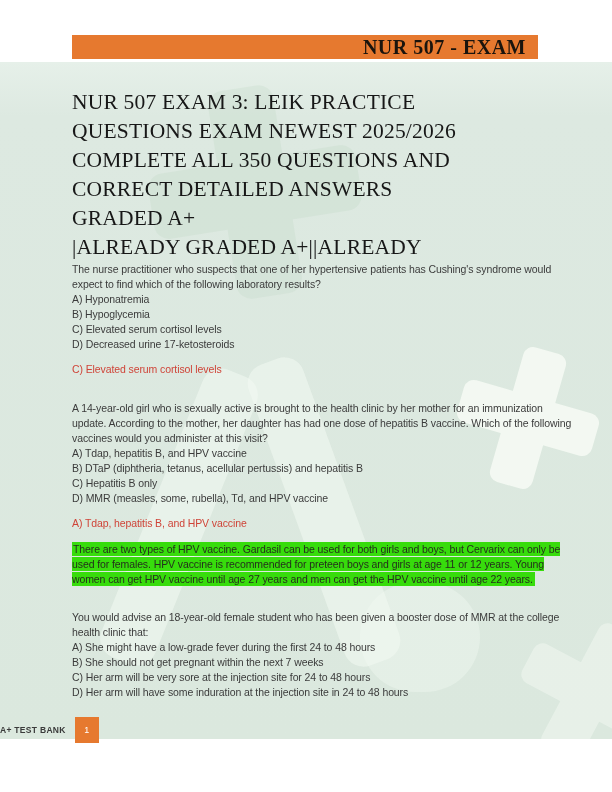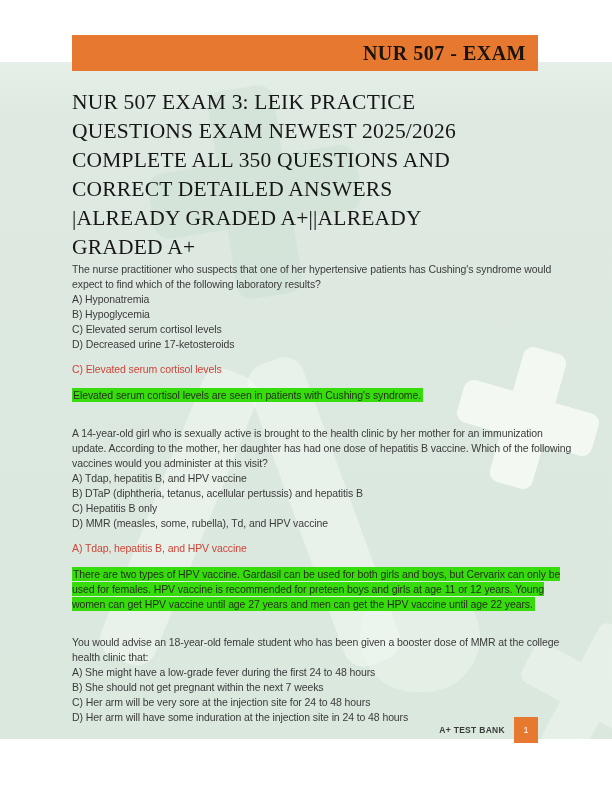--- a/index.html
+++ b/index.html
@@ -32,21 +32,21 @@
   .cross-title::before, .cross-title::after { background: #b9d3bd; }
   .cross-bottom  { left: 520px; top: 560px; transform: rotate(28deg); opacity: 0.45; }
   .band { position: absolute; background: #f3f9f2; border-radius: 20px; opacity: 0.55; }
   .band-1 { left: 150px; top: 300px; width: 58px; height: 310px; transform: rotate(22deg); }
   .band-2 { left: 295px; top: 290px; width: 58px; height: 320px; transform: rotate(-20deg); }
   .band-3 { left: 360px; top: 520px; width: 120px; height: 110px; border-radius: 55px; opacity: 0.4; }
 
   
   .header-bar {
     position: absolute; left: 72px; top: 35px;
-    width: 466px; height: 36px;
+    width: 466px; height: 24px;
     background: #e6792f;
     box-sizing: border-box;
     display: flex; align-items: center; justify-content: flex-end;
     padding-right: 12px;
     z-index: 3;
   }
   .header-bar .header-title {
     font-family: "Liberation Serif", serif;
     font-weight: bold; font-size: 20px; letter-spacing: 0.5px;
     color: #1a140d;
@@ -72,21 +72,21 @@
     margin-top: 10px;
     font-size: 10.5px; line-height: 15px; letter-spacing: -0.1px;
     color: #cf4438;
   }
   .expl-line { margin-top: 10px; font-size: 10.5px; line-height: 15px; letter-spacing: -0.1px; }
   .hl { background: #37dc0c; color: #24301c; padding: 0.5px 2px 1.5px 1px; }
 
   
   .footer {
     position: absolute; left: 0; top: 717px; width: 538px;
-    display: flex; align-items: center; justify-content: flex-end;
+    display: flex; align-items: center; justify-content: flex-start;
     gap: 9px; z-index: 3;
   }
   .footer-brand {
     font-size: 8.5px; font-weight: bold; letter-spacing: 0.3px; color: #3a3a3a;
   }
   .page-badge {
     width: 24px; height: 26px; background: #e6792f;
     color: #ffffff; font-size: 9px;
     display: flex; align-items: center; justify-content: center;
   }
@@ -107,35 +107,32 @@
   <span class="header-title">NUR 507 - EXAM</span>
 </div>
 
 <div class="content">
 
   <div class="doc-title">
     <div>NUR 507 EXAM 3: LEIK PRACTICE</div>
     <div>QUESTIONS EXAM NEWEST 2025/2026</div>
     <div>COMPLETE ALL 350 QUESTIONS AND</div>
     <div>CORRECT DETAILED ANSWERS</div>
+    <div>GRADED A+</div>
     <div>|ALREADY GRADED A+||ALREADY</div>
-    <div>GRADED A+</div>
   </div>
 
   <div class="qblock first">
     <div>The nurse practitioner who suspects that one of her hypertensive patients has Cushing's syndrome would expect to find which of the following laboratory results?</div>
     <div>A) Hyponatremia</div>
     <div>B) Hypoglycemia</div>
     <div>C) Elevated serum cortisol levels</div>
     <div>D) Decreased urine 17-ketosteroids</div>
   </div>
   <div class="answer-line">C) Elevated serum cortisol levels</div>
-  <div class="expl-line">
-    <span class="hl">Elevated serum cortisol levels are seen in patients with Cushing's syndrome.</span>
-  </div>
 
   <div class="qblock">
     <div>A 14-year-old girl who is sexually active is brought to the health clinic by her mother for an immunization update. According to the mother, her daughter has had one dose of hepatitis B vaccine. Which of the following vaccines would you administer at this visit?</div>
     <div>A) Tdap, hepatitis B, and HPV vaccine</div>
     <div>B) DTaP (diphtheria, tetanus, acellular pertussis) and hepatitis B</div>
     <div>C) Hepatitis B only</div>
     <div>D) MMR (measles, some, rubella), Td, and HPV vaccine</div>
   </div>
   <div class="answer-line">A) Tdap, hepatitis B, and HPV vaccine</div>
   <div class="expl-line">

